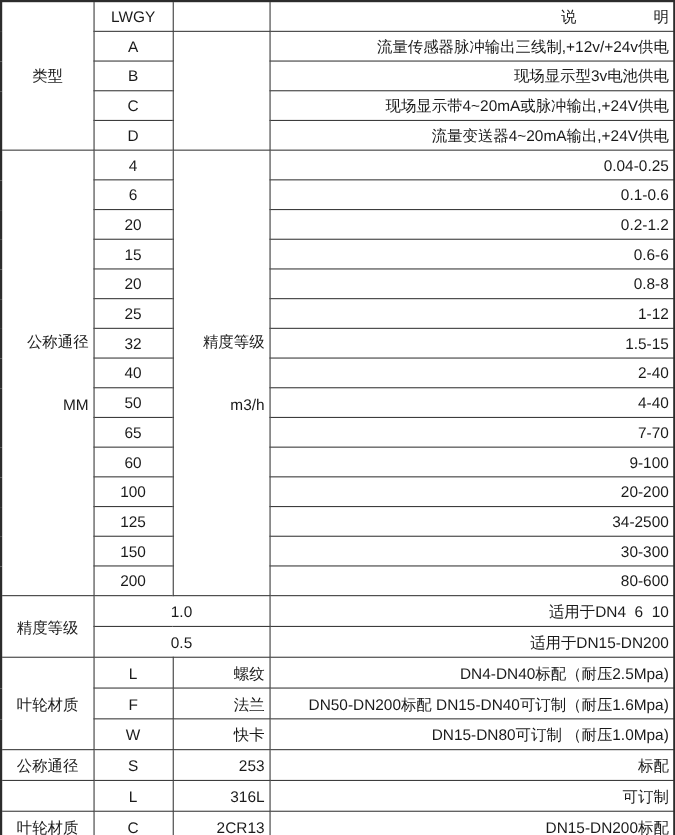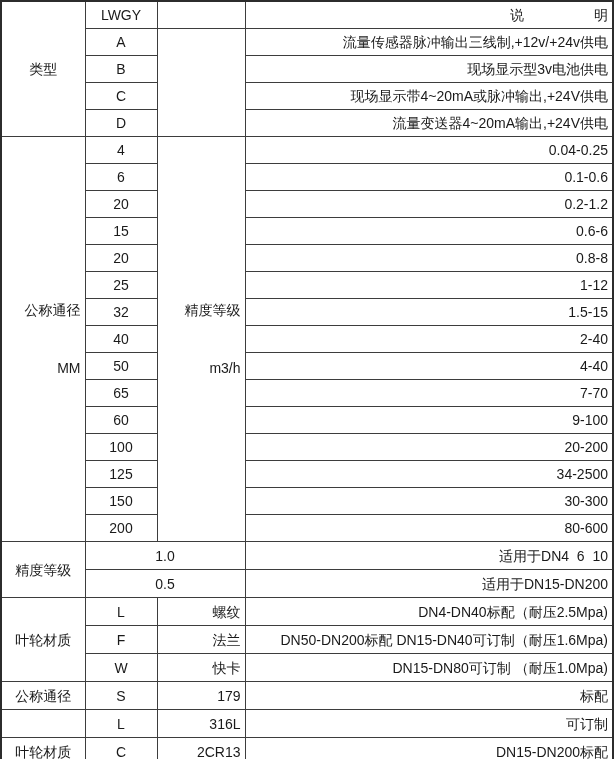--- a/index.html
+++ b/index.html
@@ -168,21 +168,21 @@
     </tr>
     <tr class="tall">
       <td class="c">W</td>
       <td class="l">快卡</td>
       <td class="l">DN15-DN80可订制 （耐压1.0Mpa)</td>
     </tr>
 
     <tr class="tall">
       <td class="c">公称通径</td>
       <td class="c">S</td>
-      <td class="l">179</td>
+      <td class="l">253</td>
       <td class="l">标配</td>
     </tr>
     <tr class="tall">
       <td class="c"></td>
       <td class="c">L</td>
       <td class="l">316L</td>
       <td class="l">可订制</td>
     </tr>
 
     <tr class="tall">

